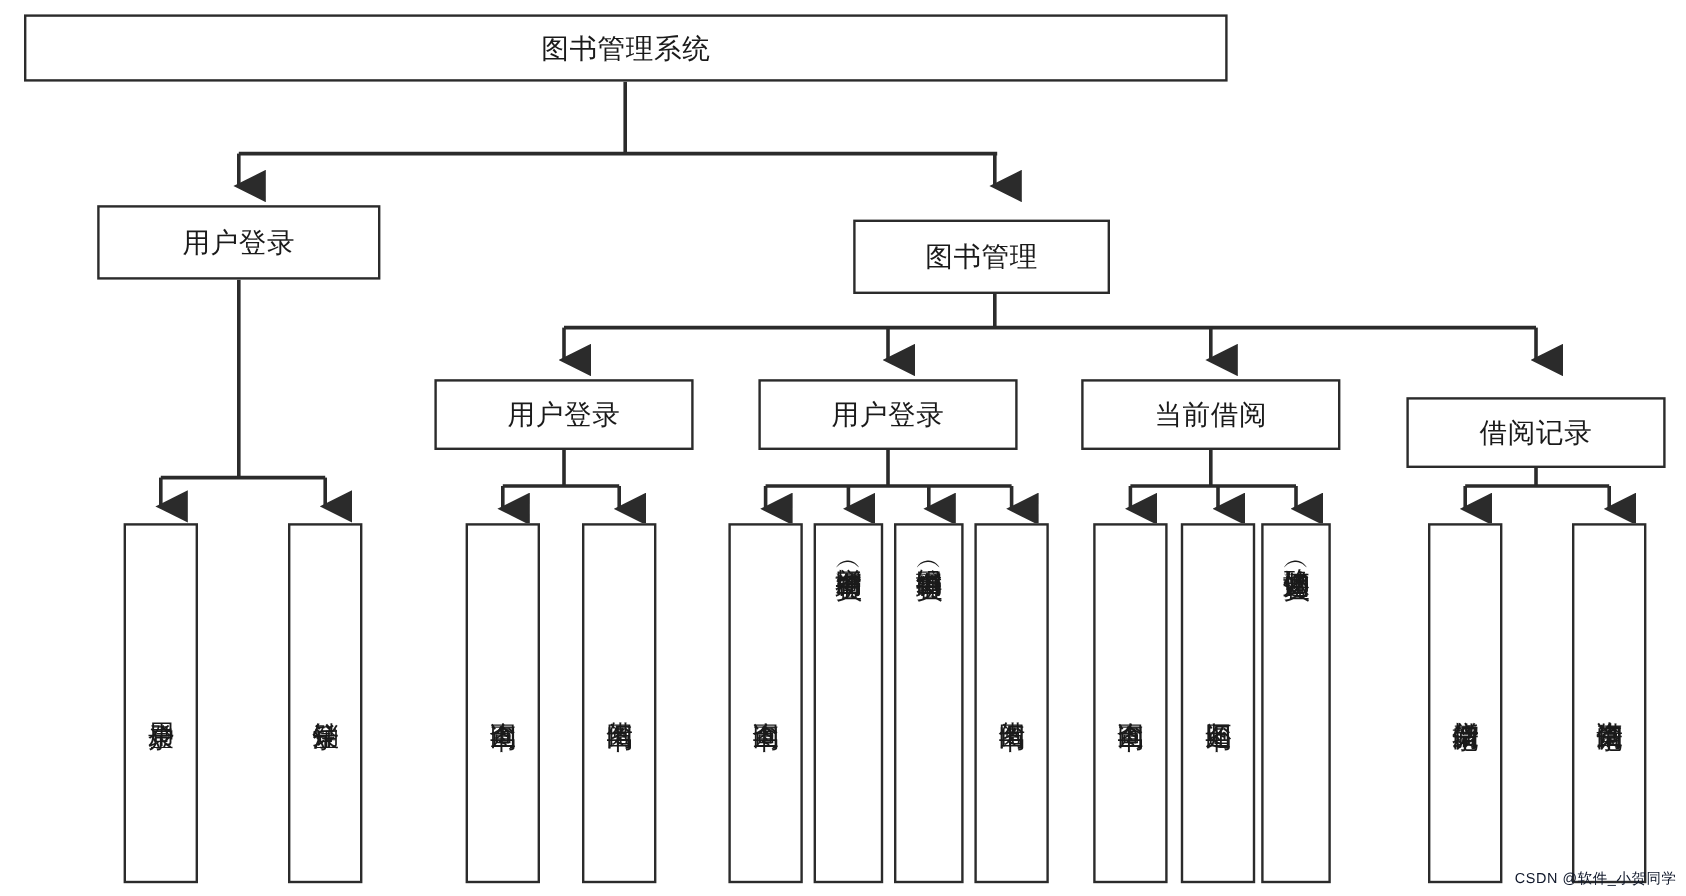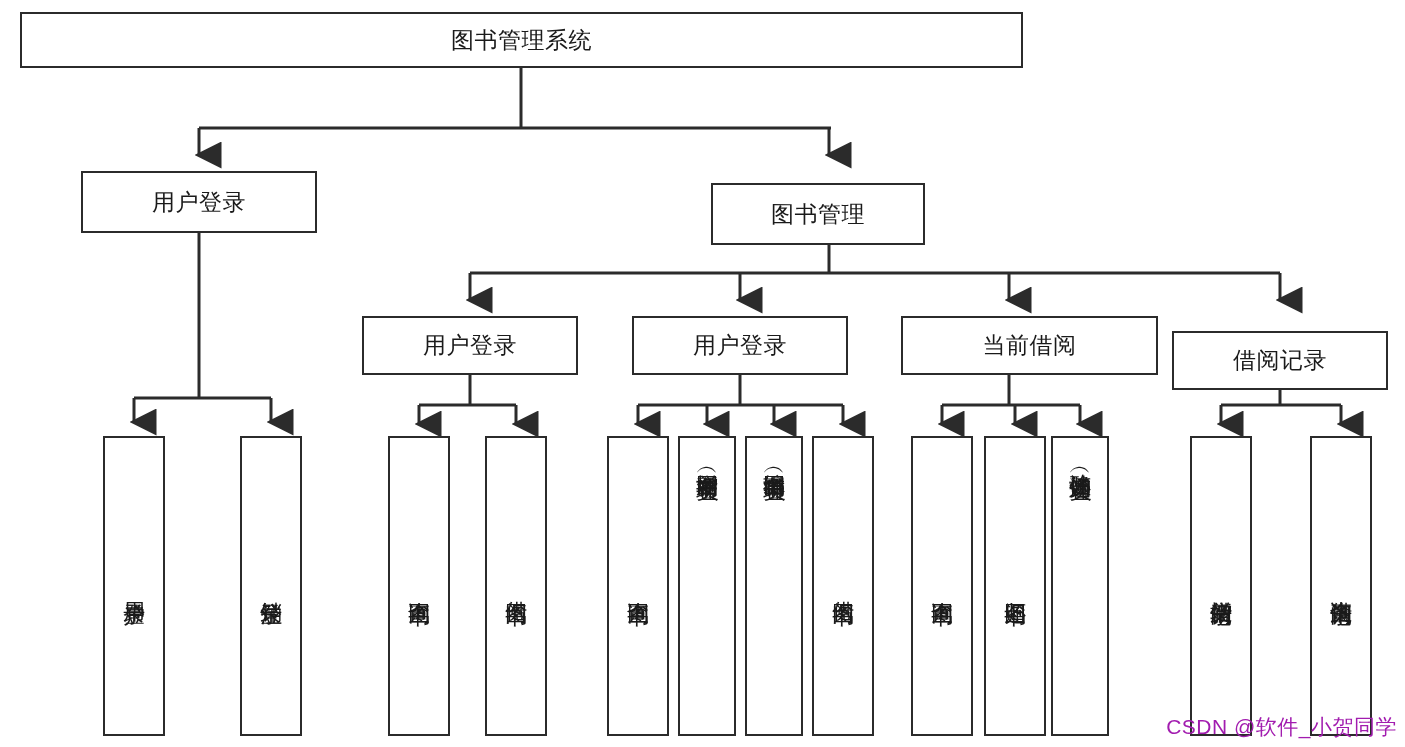--- a/index.html
+++ b/index.html
@@ -56,22 +56,22 @@
     letter-spacing: 1px;
   }
   .node.vert.mid {
     align-items: center;
     padding-top: 0;
   }
   .watermark {
     position: absolute;
     right: 8px;
     bottom: 6px;
-    font-size: 21px;
-    color: #a21caf;
+    font-size: 12px;
+    color: #0f172a;
     white-space: nowrap;
     letter-spacing: 0.5px;
   }
 </style>
 </head>
 <body>
 
 <div id="canvas">
 
   <svg class="wires" viewBox="0 0 1405 747" xmlns="http://www.w3.org/2000/svg">
@@ -134,21 +134,21 @@
   <div class="node horiz" style="left:711px; top:171px; width:214px; height:62px;margin-top:12px;">
     <span class="node-label">图书管理</span>
   </div>
 
   <div class="node horiz" style="left:362px; top:316px; width:216px; height:59px;">
     <span class="node-label">用户登录</span>
   </div>
   <div class="node horiz" style="left:632px; top:316px; width:216px; height:59px;">
     <span class="node-label">用户登录</span>
   </div>
-  <div class="node horiz" style="left:901px; top:316px; width:257px; height:59px;">
+  <div class="node horiz" style="left:901px; top:316px; width:216px; height:59px;">
     <span class="node-label">当前借阅</span>
   </div>
   <div class="node horiz" style="left:1172px; top:331px; width:216px; height:59px;">
     <span class="node-label">借阅记录</span>
   </div>
 
   <div class="node vert mid" style="left:103px; top:436px; width:62px; height:300px;">
     <span class="node-label">用户登录</span>
   </div>
   <div class="node vert mid" style="left:240px; top:436px; width:62px; height:300px;">

